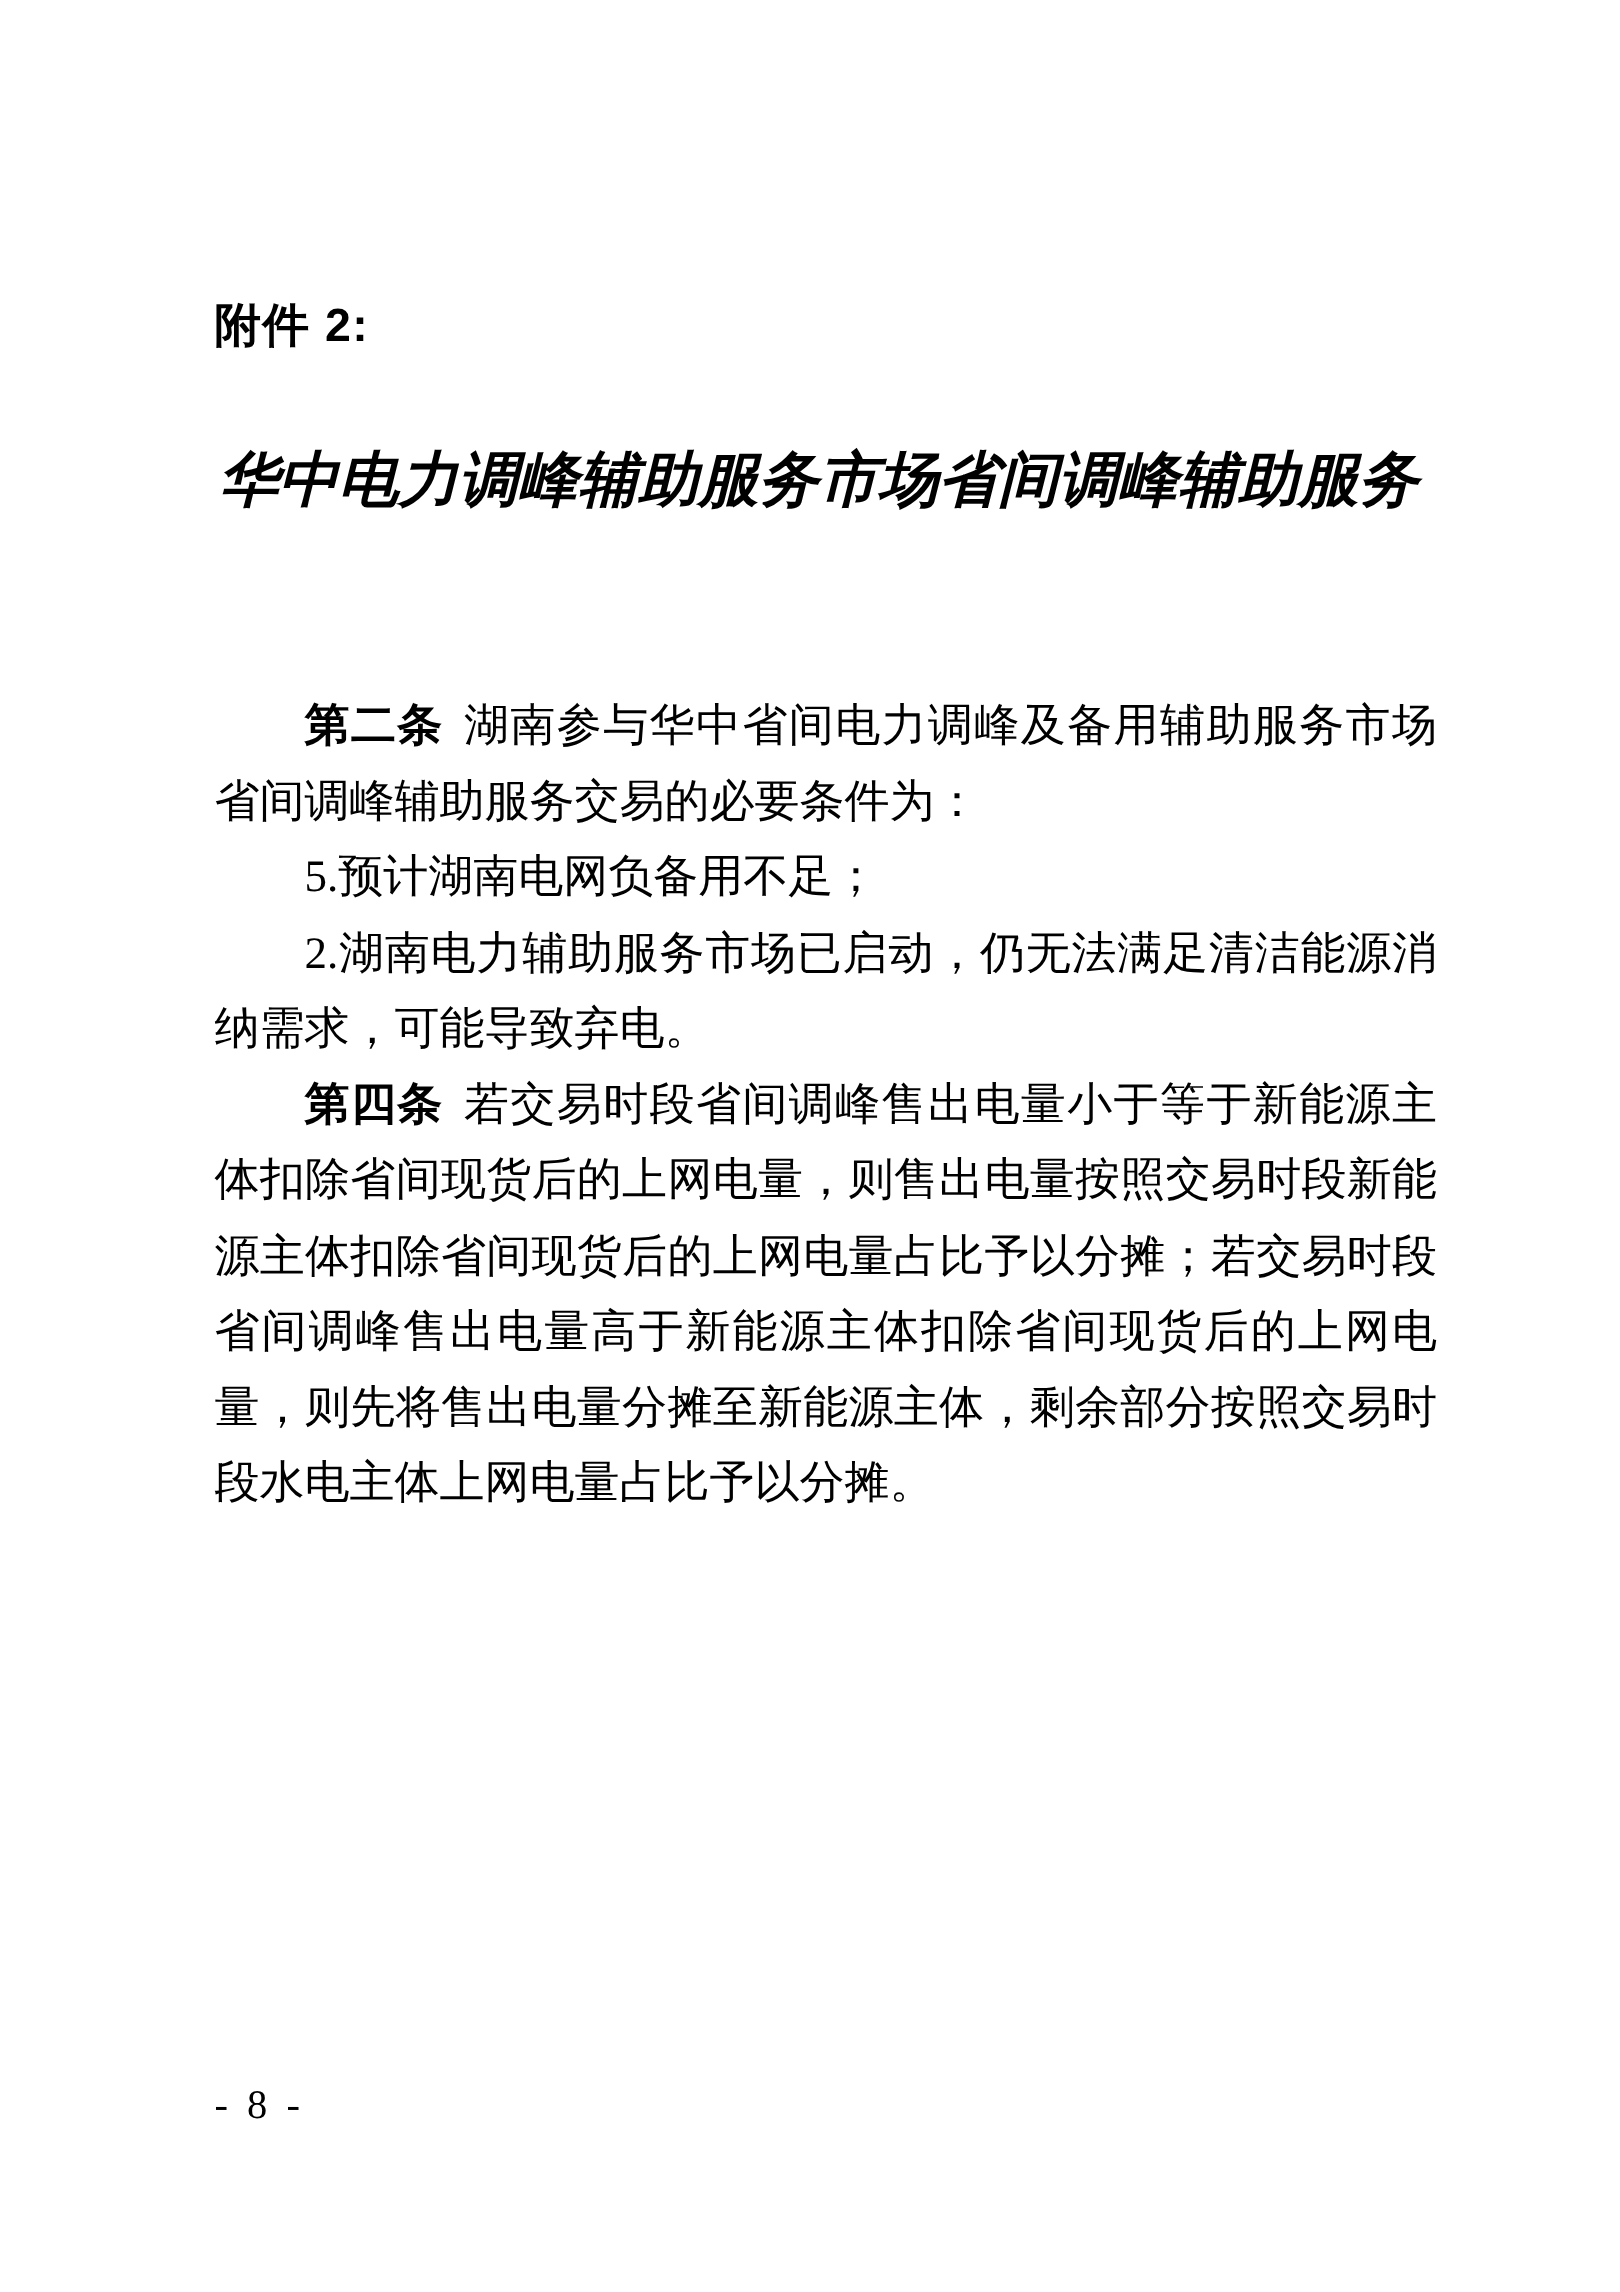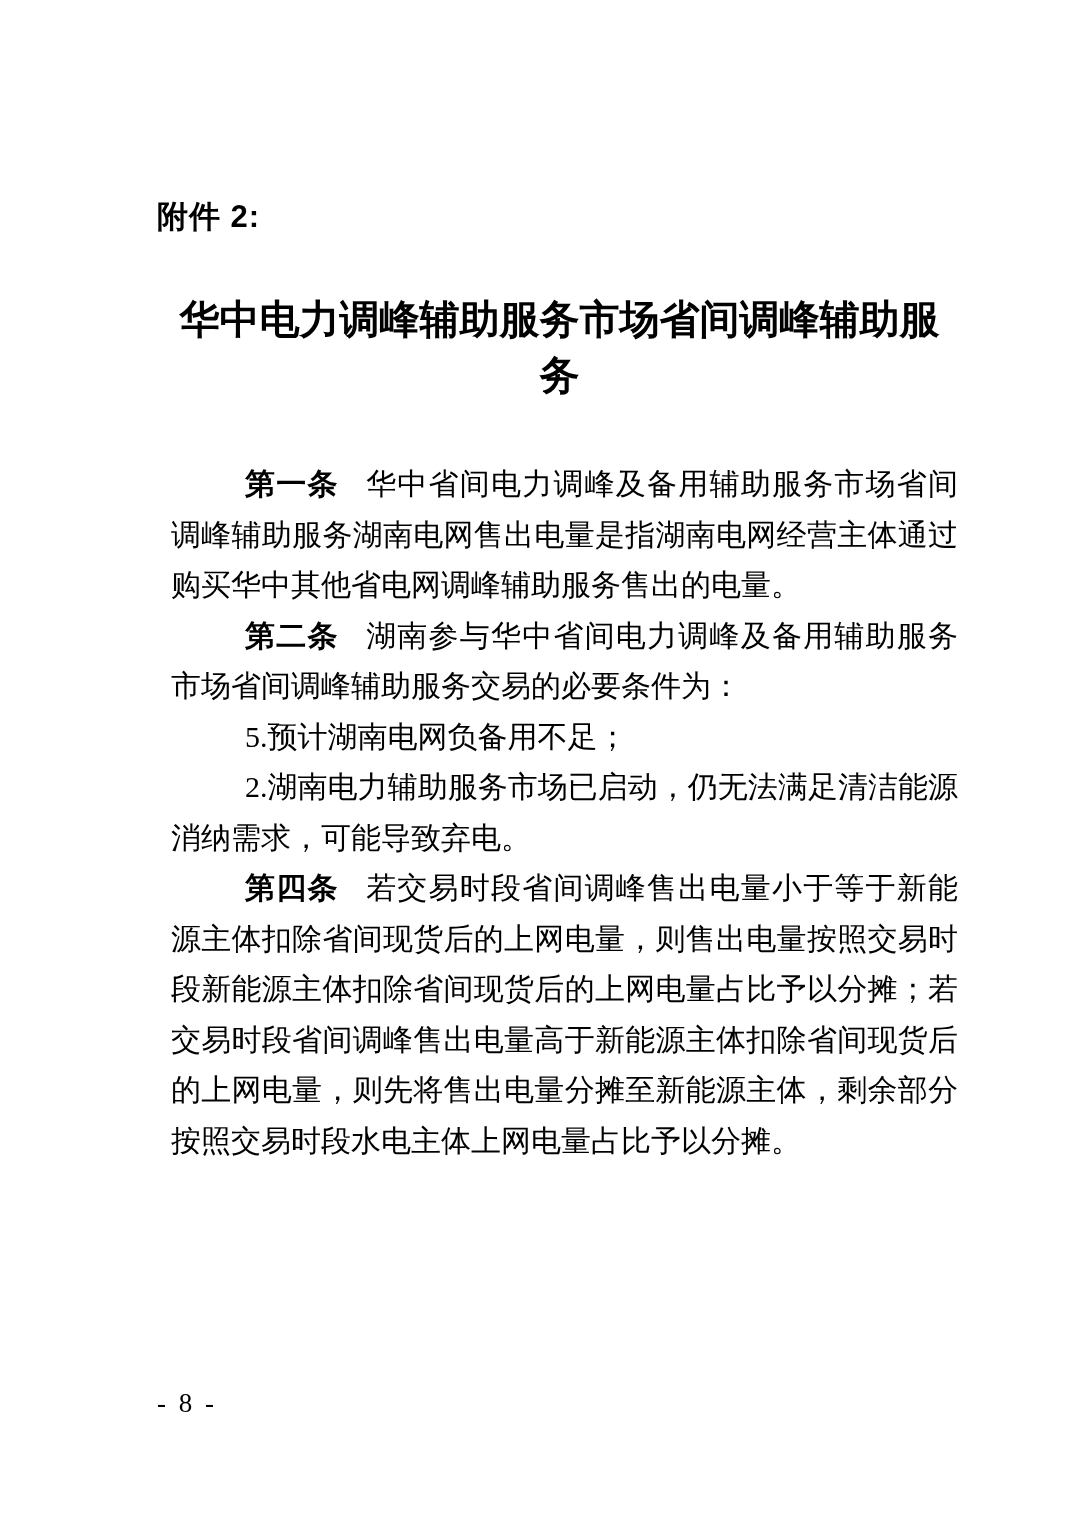--- a/index.html
+++ b/index.html
@@ -1,15 +1,15 @@
 <!DOCTYPE html>
 <html><head>
 <meta charset="utf-8">
 <style>
-  * { box-sizing: border-box; padding-left: 14px; }
+  * { box-sizing: border-box; }
   html, body {
     margin: 0;
     padding: 0;
     background: #ffffff;
   }
   .page {
     position: relative;
     width: 1080px;
     height: 1528px;
     background: #ffffff;
@@ -31,20 +31,21 @@
   .doc-title {
     position: absolute;
     left: 133px;
     top: 292px;
     width: 825px;
     text-align: center;
     font-family: "Liberation Serif", serif;
     font-weight: bold;
     font-size: 40px;
     line-height: 56px;
+    font-style: italic;
   }
   .doc-body {
     position: absolute;
     left: 143px;
     top: 459px;
     width: 815px;
   }
   .doc-body p {
     margin: 0;
     font-size: 30px;
@@ -76,21 +77,20 @@
 
 <div class="page">
 
   <div class="attachment-label">附件 2:</div>
 
   <div class="doc-title">
     <div>华中电力调峰辅助服务市场省间调峰辅助服务</div>
   </div>
 
   <div class="doc-body">
-    <p><span class="article-lead">第一条</span><span>华中省间电力调峰及备用辅助服务市场省间调峰辅助服务湖南电网售出电量是指湖南电网经营主体通过购买华中其他省电网调峰辅助服务售出的电量。</span></p>
     <p><span class="article-lead">第二条</span><span>湖南参与华中省间电力调峰及备用辅助服务市场省间调峰辅助服务交易的必要条件为：</span></p>
     <p><span>5.预计湖南电网负备用不足；</span></p>
     <p><span>2.湖南电力辅助服务市场已启动，仍无法满足清洁能源消纳需求，可能导致弃电。</span></p>
     <p><span class="article-lead">第四条</span><span>若交易时段省间调峰售出电量小于等于新能源主体扣除省间现货后的上网电量，则售出电量按照交易时段新能源主体扣除省间现货后的上网电量占比予以分摊；若交易时段省间调峰售出电量高于新能源主体扣除省间现货后的上网电量，则先将售出电量分摊至新能源主体，剩余部分按照交易时段水电主体上网电量占比予以分摊。</span></p>
   </div>
 
   <div class="page-footer">- 8 -</div>
 
 </div>
 

